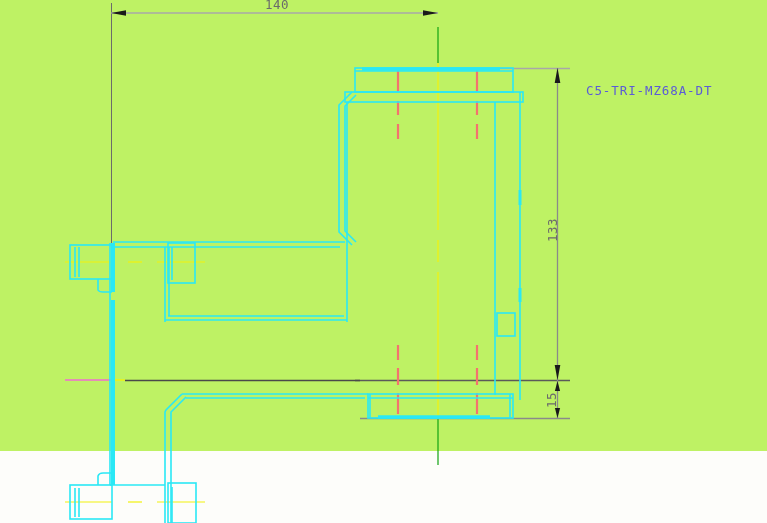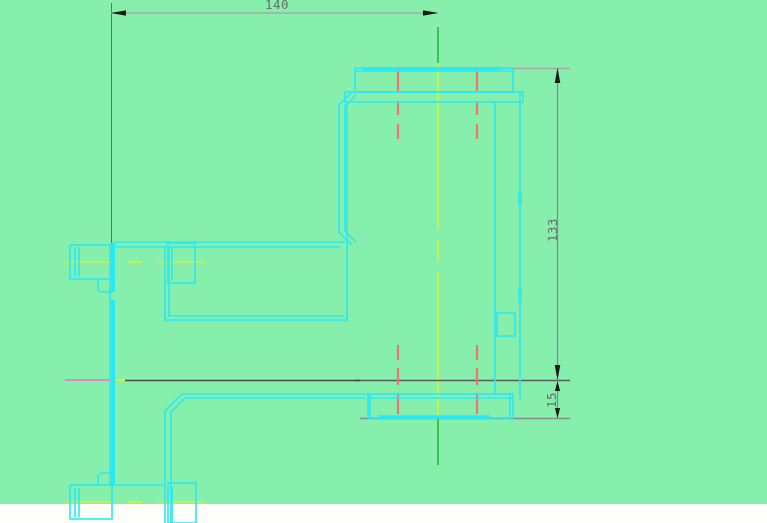--- a/index.html
+++ b/index.html
@@ -9,22 +9,22 @@
   }
   body {
     width: 767px;
     height: 523px;
     overflow: hidden;
     font-family: "DejaVu Sans Mono", monospace;
   }
   #cad-canvas {
     position: relative;
     width: 767px;
-    height: 504px;
-    background: #86efac;
+    height: 451px;
+    background: #bef264;
   }
   svg#drawing {
     position: absolute;
     top: 0;
     left: 0;
     width: 767px;
     height: 523px;
     display: block;
   }
   .part-label {
@@ -174,14 +174,15 @@
 
       <line x1="370" y1="394" x2="370" y2="418"></line>
       <line x1="510" y1="394" x2="510" y2="418"></line>
 
       <line x1="362" y1="69" x2="500" y2="69" stroke-width="3.5"></line>
 
       <line x1="110" y1="485" x2="165" y2="485"></line>
     </g>
   </svg>
 
+  <div class="part-label">C5-TRI-MZ68A-DT</div>
 
 </div>
 
 </body></html>

